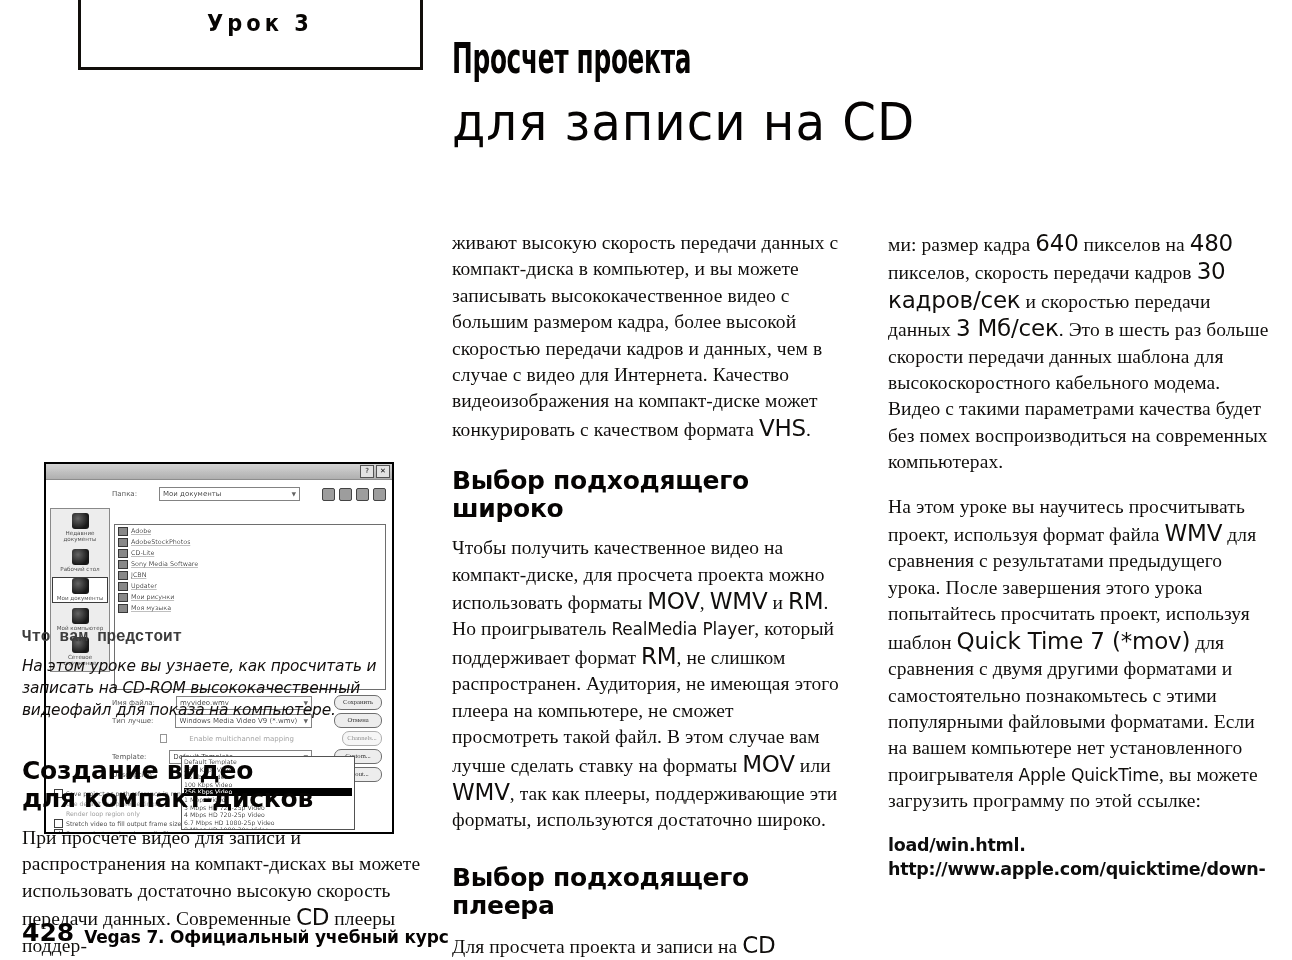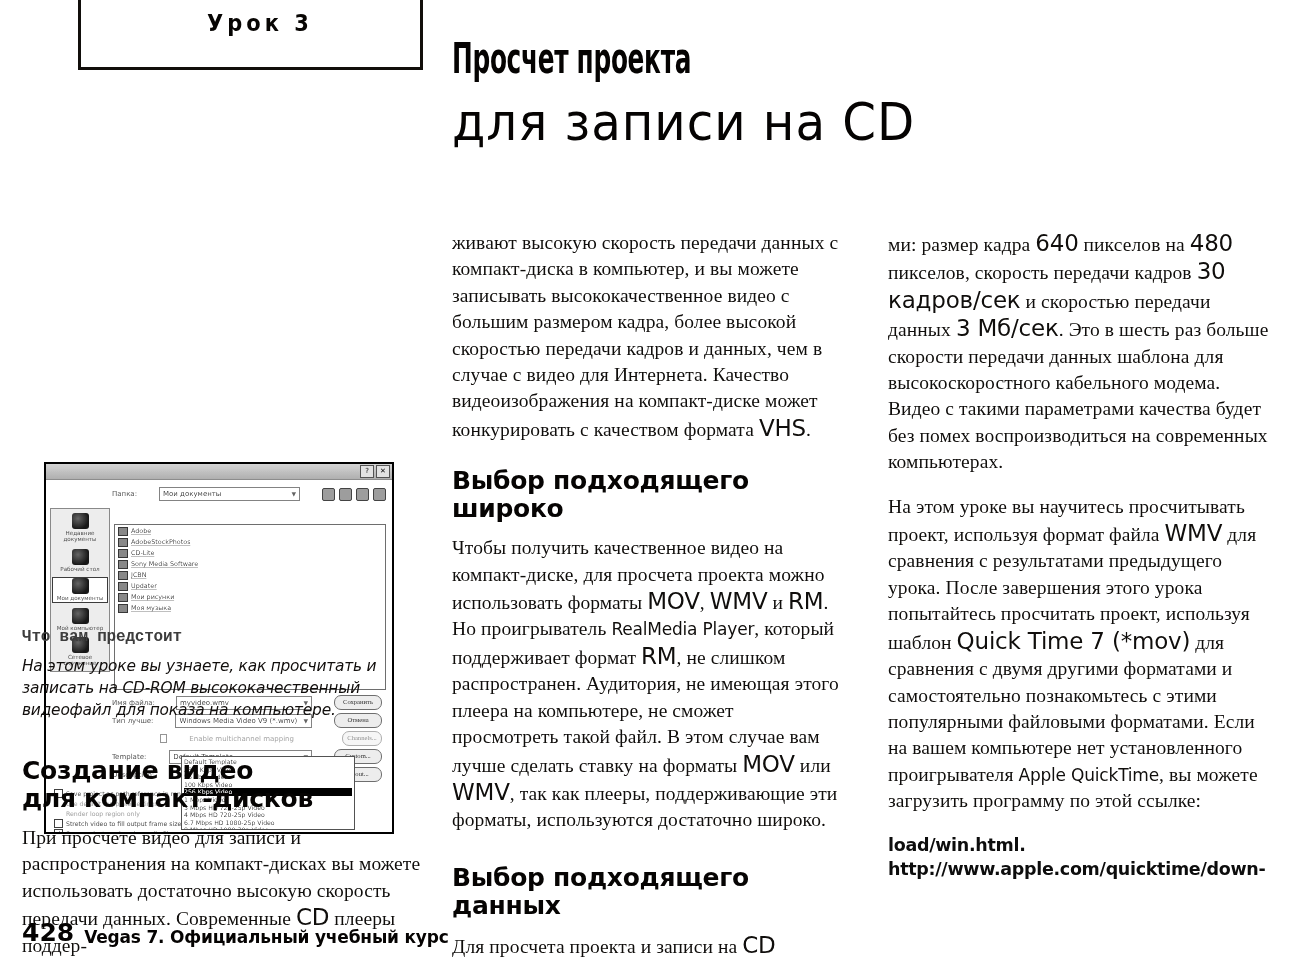--- a/index.html
+++ b/index.html
@@ -554,21 +554,21 @@
 
   <h2 class="section-head">
     <span>Выбор подходящего</span><br>
     <span>широко</span>
   </h2>
 
   <p class="body-text"><span>Чтобы получить качественное видео на компакт-диске, для просчета проекта можно использовать форматы </span><b>MOV</b><span>, </span><b>WMV</b><span> и </span><b>RM</b><span>. Но проигрыватель </span><span class="latin">RealMedia Player</span><span>, который поддерживает формат </span><b>RM</b><span>, не слишком распространен. Аудитория, не имеющая этого плеера на компьютере, не сможет просмотреть такой файл. В этом случае вам лучше сделать ставку на форматы </span><b>MOV</b><span> или </span><b>WMV</b><span>, так как плееры, поддерживающие эти форматы, используются достаточно широко.</span></p>
 
   <h2 class="section-head" style="margin-top:30px">
     <span>Выбор подходящего</span><br>
-    <span>данных</span>
+    <span>плеера</span>
   </h2>
 
   <p class="body-text"><span>Для просчета проекта и записи на </span><b>CD</b><span> доступен шаблон со следующими характеристика-</span></p>
 </div>
 
 <div class="column" id="col-right">
   <p class="body-text"><span>ми: размер кадра </span><b>640</b><span> пикселов на </span><b>480</b><span> пикселов, скорость передачи кадров </span><b>30 кадров/сек</b><span> и скоростью передачи данных </span><b>3 Мб/сек</b><span>. Это в шесть раз больше скорости передачи данных шаблона для высокоскоростного кабельного модема. Видео с такими параметрами качества будет без помех воспроизводиться на современных компьютерах.</span></p>
 
   <p class="body-text"><span>На этом уроке вы научитесь просчитывать проект, используя формат файла </span><b>WMV</b><span> для сравнения с результатами предыдущего урока. После завершения этого урока попытайтесь просчитать проект, используя шаблон </span><b>Quick Time 7 (*mov)</b><span> для сравнения с двумя другими форматами и самостоятельно познакомьтесь с этими популярными файловыми форматами. Если на вашем компьютере нет установленного проигрывателя </span><span class="latin">Apple QuickTime</span><span>, вы можете загрузить программу по этой ссылке:</span></p>
 

